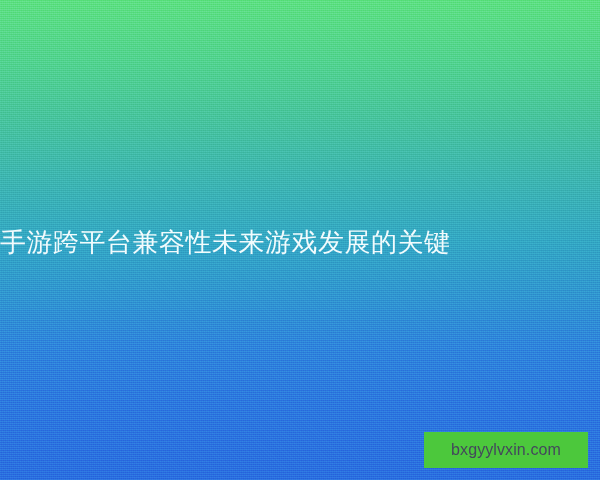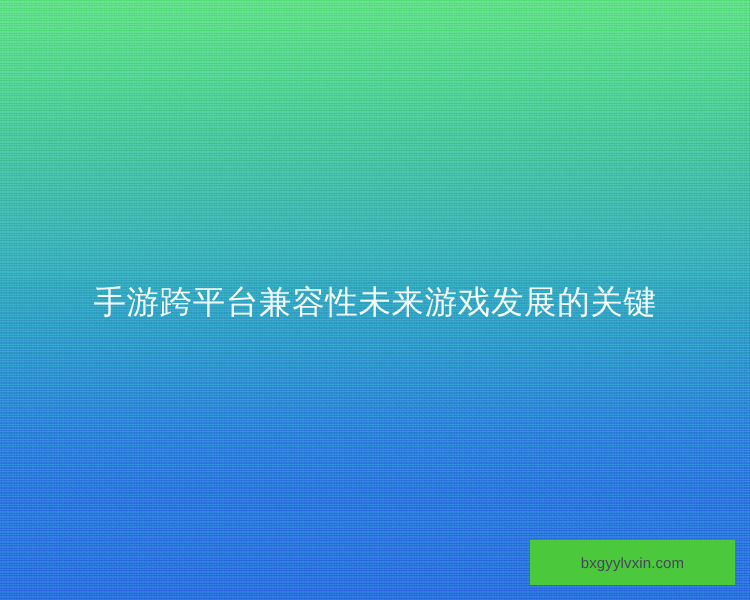--- a/index.html
+++ b/index.html
@@ -64,21 +64,21 @@
         rgba(0,0,0,0.35) 3px
       );
   }
 
   
   #headline {
     position: absolute;
     left: 0;
     right: 0;
     top: 225px;
-    text-align: center;
+    text-align: left;
     color: #f2fbfd;
     font-size: 26px;
     line-height: 34px;
     font-weight: 400;
     letter-spacing: 0.5px;
     white-space: nowrap;
     font-family: "DejaVu Sans", "Liberation Sans", sans-serif;
   }
 
   
@@ -89,21 +89,21 @@
     width: 164px;
     height: 36px;
     background: #4cc83c;
     display: flex;
     align-items: center;
     justify-content: center;
   }
 
   #badge-label {
     color: #44485c;
-    font-size: 12px;
+    font-size: 16px;
     line-height: 16px;
     font-weight: 400;
     letter-spacing: 0.1px;
     font-family: "Liberation Sans", "DejaVu Sans", sans-serif;
   }
 </style>
 </head>
 <body>
 
 <div id="stage">

